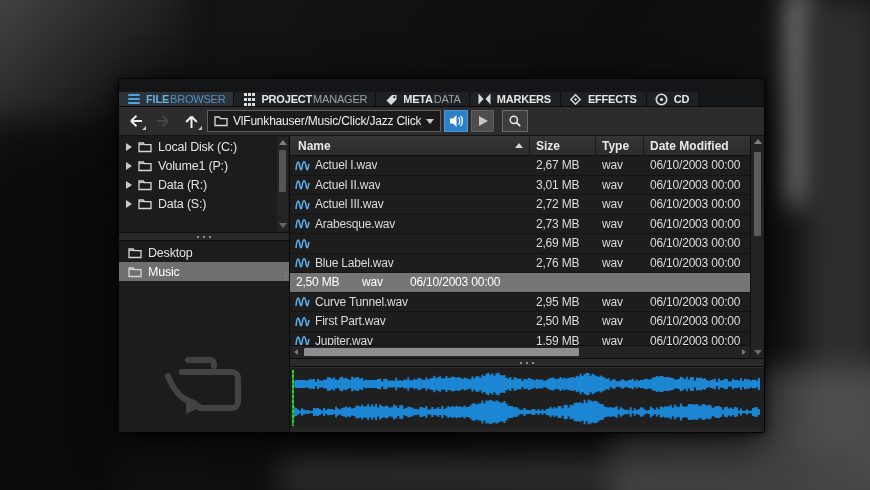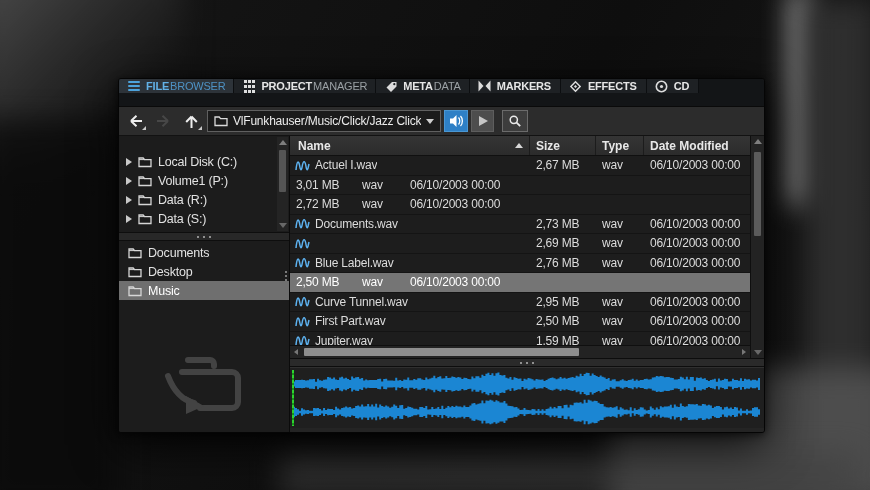--- a/index.html
+++ b/index.html
@@ -21,21 +21,21 @@
   
   .window{
     position:absolute;left:118px;top:78px;width:647px;height:355px;
     background:#202020;border:1px solid #050505;border-radius:3px;overflow:hidden;
     box-shadow:0 12px 45px rgba(0,0,0,.85),0 2px 8px rgba(0,0,0,.6);
     display:flex;flex-direction:column;box-sizing:border-box;
   }
   .textured{background-image:radial-gradient(circle,#383838 .7px,transparent .9px);background-size:4px 4px;}
 
   
-  .tabbar{height:27px;flex:0 0 27px;display:flex;align-items:flex-start;background:#131517;border-bottom:1px solid #0a0a0a;}
+  .tabbar{height:27px;flex:0 0 27px;display:flex;align-items:flex-end;background:#131517;border-bottom:1px solid #0a0a0a;}
   .tab{display:flex;align-items:center;gap:5px;padding:0 8px;background:#1e2124;border-right:1px solid #0c0e10;
        font-size:11px;letter-spacing:-.2px;cursor:default;white-space:nowrap;}
   .tab .t-strong{font-weight:700;color:#e6e6e6;}
   .tab .t-rest{font-weight:400;color:#9aa0a4;margin-left:1px;}
   .tab.active{background:#2d3339;}
   .tab.active .t-strong{color:#62b1e6;}
   .tab.active .t-rest{color:#4e92c4;}
   .tab-icon{display:inline-flex;width:14px;height:14px;align-items:center;justify-content:center;flex:0 0 auto;}
   .hamb{display:flex;flex-direction:column;gap:2px;}
   .hamb i{width:12px;height:2px;background:#4da3dc;border-radius:1px;}
@@ -58,21 +58,21 @@
   .play-tri{width:0;height:0;border-left:9px solid #c6c6c6;border-top:5px solid transparent;border-bottom:5px solid transparent;margin-left:2px;}
   .search-btn{width:26px;height:22px;background:#3d3d3d;border:1px solid #6b6b6b;box-sizing:border-box;
               display:flex;align-items:center;justify-content:center;margin-left:5px;}
   .filter-combo{flex:1;height:22px;box-sizing:border-box;background:#2b2b2b;border:1px solid #5e5e5e;
                 display:flex;align-items:center;padding:0 8px;color:#e4e4e4;font-size:12px;margin-left:4px;margin-right:1px;}
   .filter-combo span{flex:1;white-space:nowrap;overflow:hidden;}
 
   
   .content{flex:1;display:flex;min-height:0;}
   .left-panel{width:170px;flex:0 0 170px;background:#1c1c1c;border-right:1px solid #0b0b0b;position:relative;display:flex;flex-direction:column;}
-  .tree{height:96px;flex:0 0 96px;position:relative;padding:16px 14px 0 0;box-sizing:border-box;overflow:hidden;text-align:center;}
+  .tree{height:96px;flex:0 0 96px;position:relative;padding:1px 14px 0 0;box-sizing:border-box;overflow:hidden;text-align:center;}
   .tree-row,.fav-row{height:19px;display:flex;align-items:center;gap:6px;padding-left:7px;color:#e2e2e2;font-size:12.5px;letter-spacing:-.2px;white-space:nowrap;}
   .expand{width:0;height:0;border-top:4px solid transparent;border-bottom:4px solid transparent;border-left:6px solid #c9c9c9;flex:0 0 auto;}
   .fav-row{padding-left:9px;}
   .fav-row.selected{background:#6f6f6f;color:#ffffff;}
   .tree-scroll{position:absolute;right:1px;top:1px;bottom:1px;width:11px;background:#242424;display:flex;flex-direction:column;align-items:center;}
   .vtri-up{width:0;height:0;border-left:4px solid transparent;border-right:4px solid transparent;border-bottom:5px solid #7e7e7e;margin-top:3px;}
   .vtri-dn{width:0;height:0;border-left:4px solid transparent;border-right:4px solid transparent;border-top:5px solid #686868;margin-bottom:3px;}
   .tree-thumb{width:7px;height:42px;background:#555555;margin-top:5px;border-radius:1px;}
   .tree-spacer{flex:1;}
   .panel-splitter{height:7px;flex:0 0 7px;background:#282828;border-top:1px solid #0e0e0e;border-bottom:1px solid #0e0e0e;
@@ -277,27 +277,20 @@
           <span class="vtri-up"></span>
           <span class="tree-thumb"></span>
           <span class="tree-spacer"></span>
           <span class="vtri-dn"></span>
         </div>
       </div>
       <div class="panel-splitter">
         <span class="dots3"><i></i><i></i><i></i></span>
       </div>
       <div class="favorites">
-        <div class="fav-row">
-            <svg width="14" height="12" viewBox="0 0 14 12">
-              <path d="M1 10.5 V2 H5.2 L6.6 3.6 H13 V10.5 Z" fill="none" stroke="#d6d6d6" stroke-width="1.3"></path>
-              <path d="M1 3.6 H6.6" stroke="#d6d6d6" stroke-width="1"></path>
-            </svg>
-            <span>Documents</span>
-          </div>
           <div class="fav-row">
             <svg width="14" height="12" viewBox="0 0 14 12">
               <path d="M1 10.5 V2 H5.2 L6.6 3.6 H13 V10.5 Z" fill="none" stroke="#d6d6d6" stroke-width="1.3"></path>
               <path d="M1 3.6 H6.6" stroke="#d6d6d6" stroke-width="1"></path>
             </svg>
             <span>Desktop</span>
           </div>
           <div class="fav-row selected">
             <svg width="14" height="12" viewBox="0 0 14 12">
               <path d="M1 10.5 V2 H5.2 L6.6 3.6 H13 V10.5 Z" fill="none" stroke="#d6d6d6" stroke-width="1.3"></path>
@@ -347,37 +340,53 @@
                       <path d="M1 11 C2 1,3.8 1,4.9 8 C5.5 11.7,6.5 11.7,7.1 8 C8.2 1,10 1,11.1 8 C11.7 11.7,12.7 11.7,13.3 8 L14 5" fill="none" stroke="#5db2f0" stroke-width="1.5"></path>
                     </svg>
                   </span>
                   <span>Actuel I.wav</span>
                 </div>
                 <div class="fr c-size">2,67 MB</div>
                 <div class="fr c-type">wav</div>
                 <div class="fr c-date">06/10/2003 00:00</div>
               </div>
               <div class="file-row">
+                <div class="fr fr-name">
+                  <span class="wavic">
+                    <svg width="15" height="13" viewBox="0 0 15 13">
+                      <path d="M1 11 C2 1,3.8 1,4.9 8 C5.5 11.7,6.5 11.7,7.1 8 C8.2 1,10 1,11.1 8 C11.7 11.7,12.7 11.7,13.3 8 L14 5" fill="none" stroke="#5db2f0" stroke-width="1.5"></path>
+                    </svg>
+                  </span>
+                  <span>Actuel II.wav</span>
+                </div>
                 <div class="fr c-size">3,01 MB</div>
                 <div class="fr c-type">wav</div>
                 <div class="fr c-date">06/10/2003 00:00</div>
               </div>
               <div class="file-row">
+                <div class="fr fr-name">
+                  <span class="wavic">
+                    <svg width="15" height="13" viewBox="0 0 15 13">
+                      <path d="M1 11 C2 1,3.8 1,4.9 8 C5.5 11.7,6.5 11.7,7.1 8 C8.2 1,10 1,11.1 8 C11.7 11.7,12.7 11.7,13.3 8 L14 5" fill="none" stroke="#5db2f0" stroke-width="1.5"></path>
+                    </svg>
+                  </span>
+                  <span>Actuel III.wav</span>
+                </div>
                 <div class="fr c-size">2,72 MB</div>
                 <div class="fr c-type">wav</div>
                 <div class="fr c-date">06/10/2003 00:00</div>
               </div>
               <div class="file-row">
                 <div class="fr fr-name">
                   <span class="wavic">
                     <svg width="15" height="13" viewBox="0 0 15 13">
                       <path d="M1 11 C2 1,3.8 1,4.9 8 C5.5 11.7,6.5 11.7,7.1 8 C8.2 1,10 1,11.1 8 C11.7 11.7,12.7 11.7,13.3 8 L14 5" fill="none" stroke="#5db2f0" stroke-width="1.5"></path>
                     </svg>
                   </span>
-                  <span>Documents.wav</span>
+                  <span>Arabesque.wav</span>
                 </div>
                 <div class="fr c-size">2,73 MB</div>
                 <div class="fr c-type">wav</div>
                 <div class="fr c-date">06/10/2003 00:00</div>
               </div>
               <div class="file-row">
                 <div class="fr fr-name">
                   <span class="wavic">
                     <svg width="15" height="13" viewBox="0 0 15 13">
                       <path d="M1 11 C2 1,3.8 1,4.9 8 C5.5 11.7,6.5 11.7,7.1 8 C8.2 1,10 1,11.1 8 C11.7 11.7,12.7 11.7,13.3 8 L14 5" fill="none" stroke="#5db2f0" stroke-width="1.5"></path>

